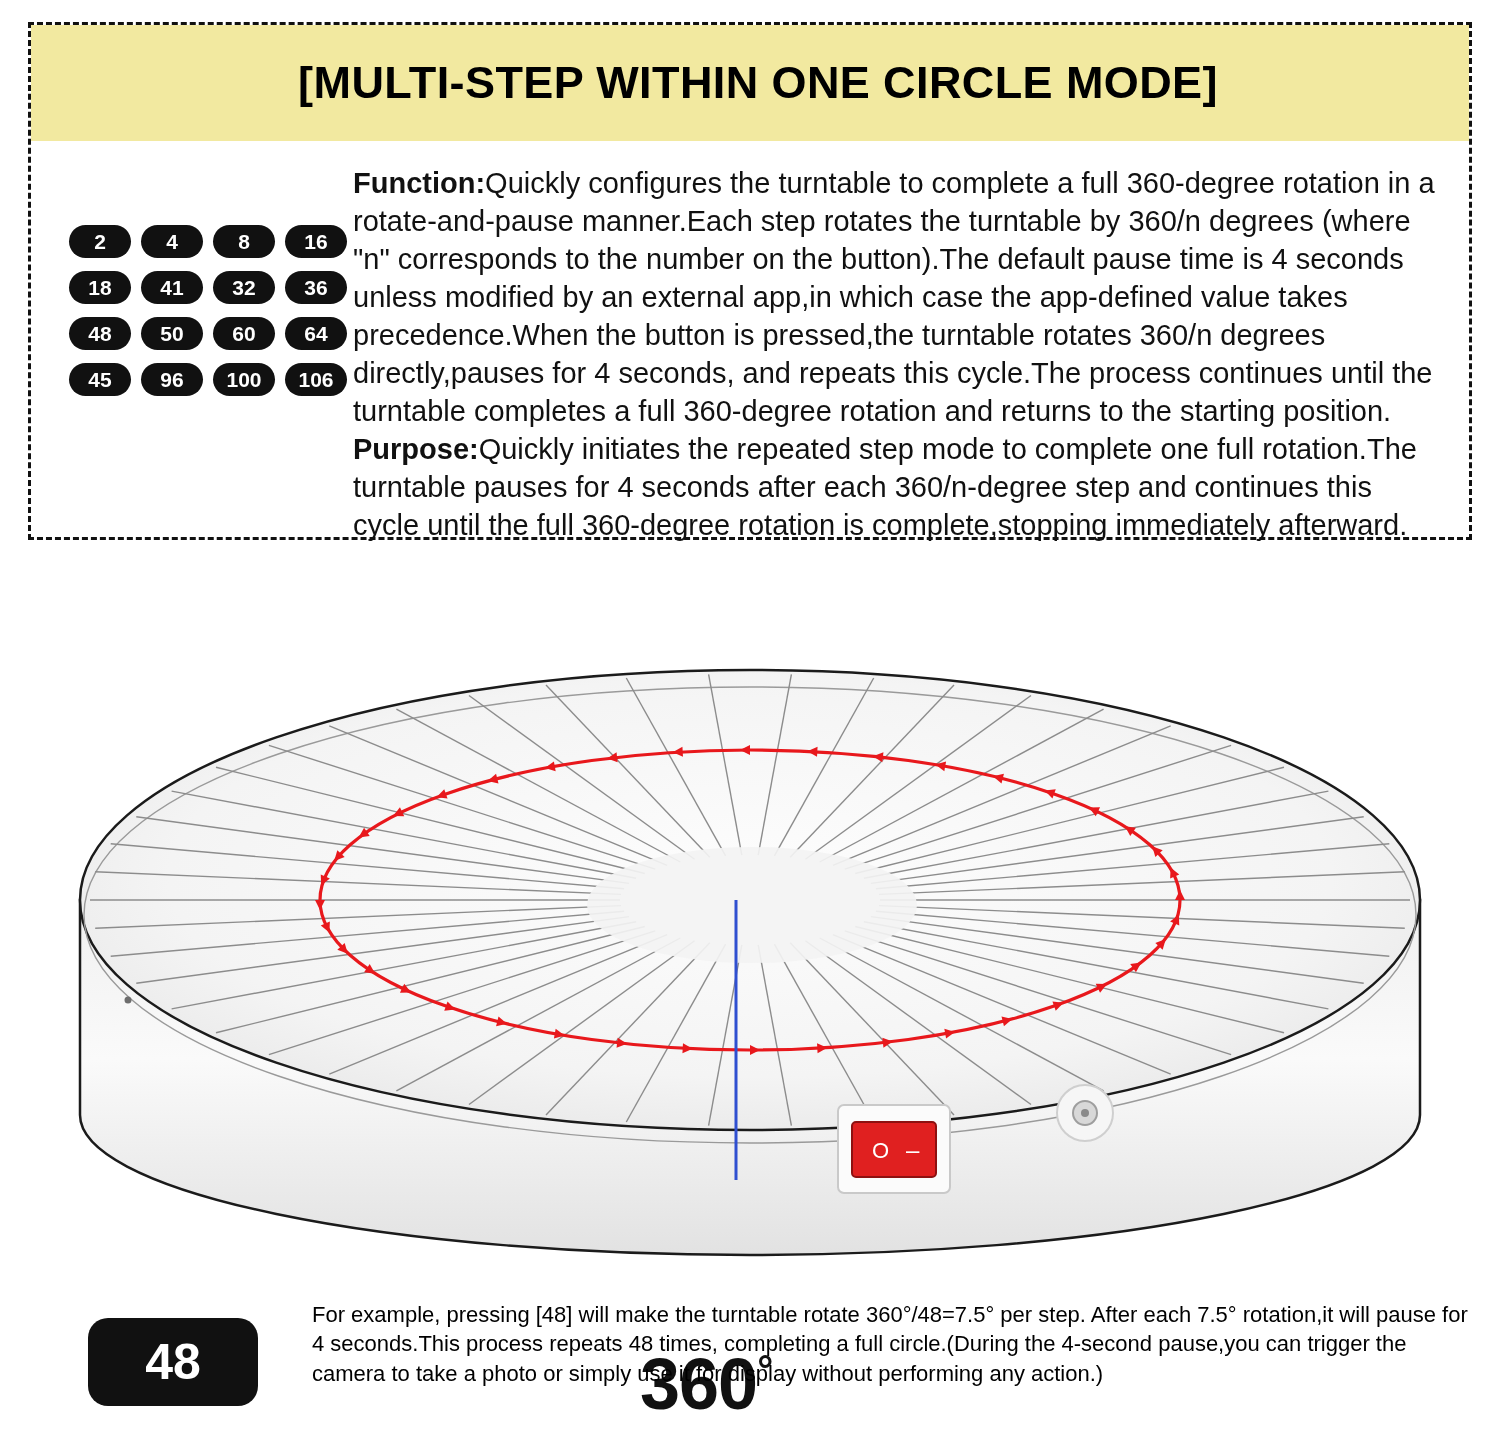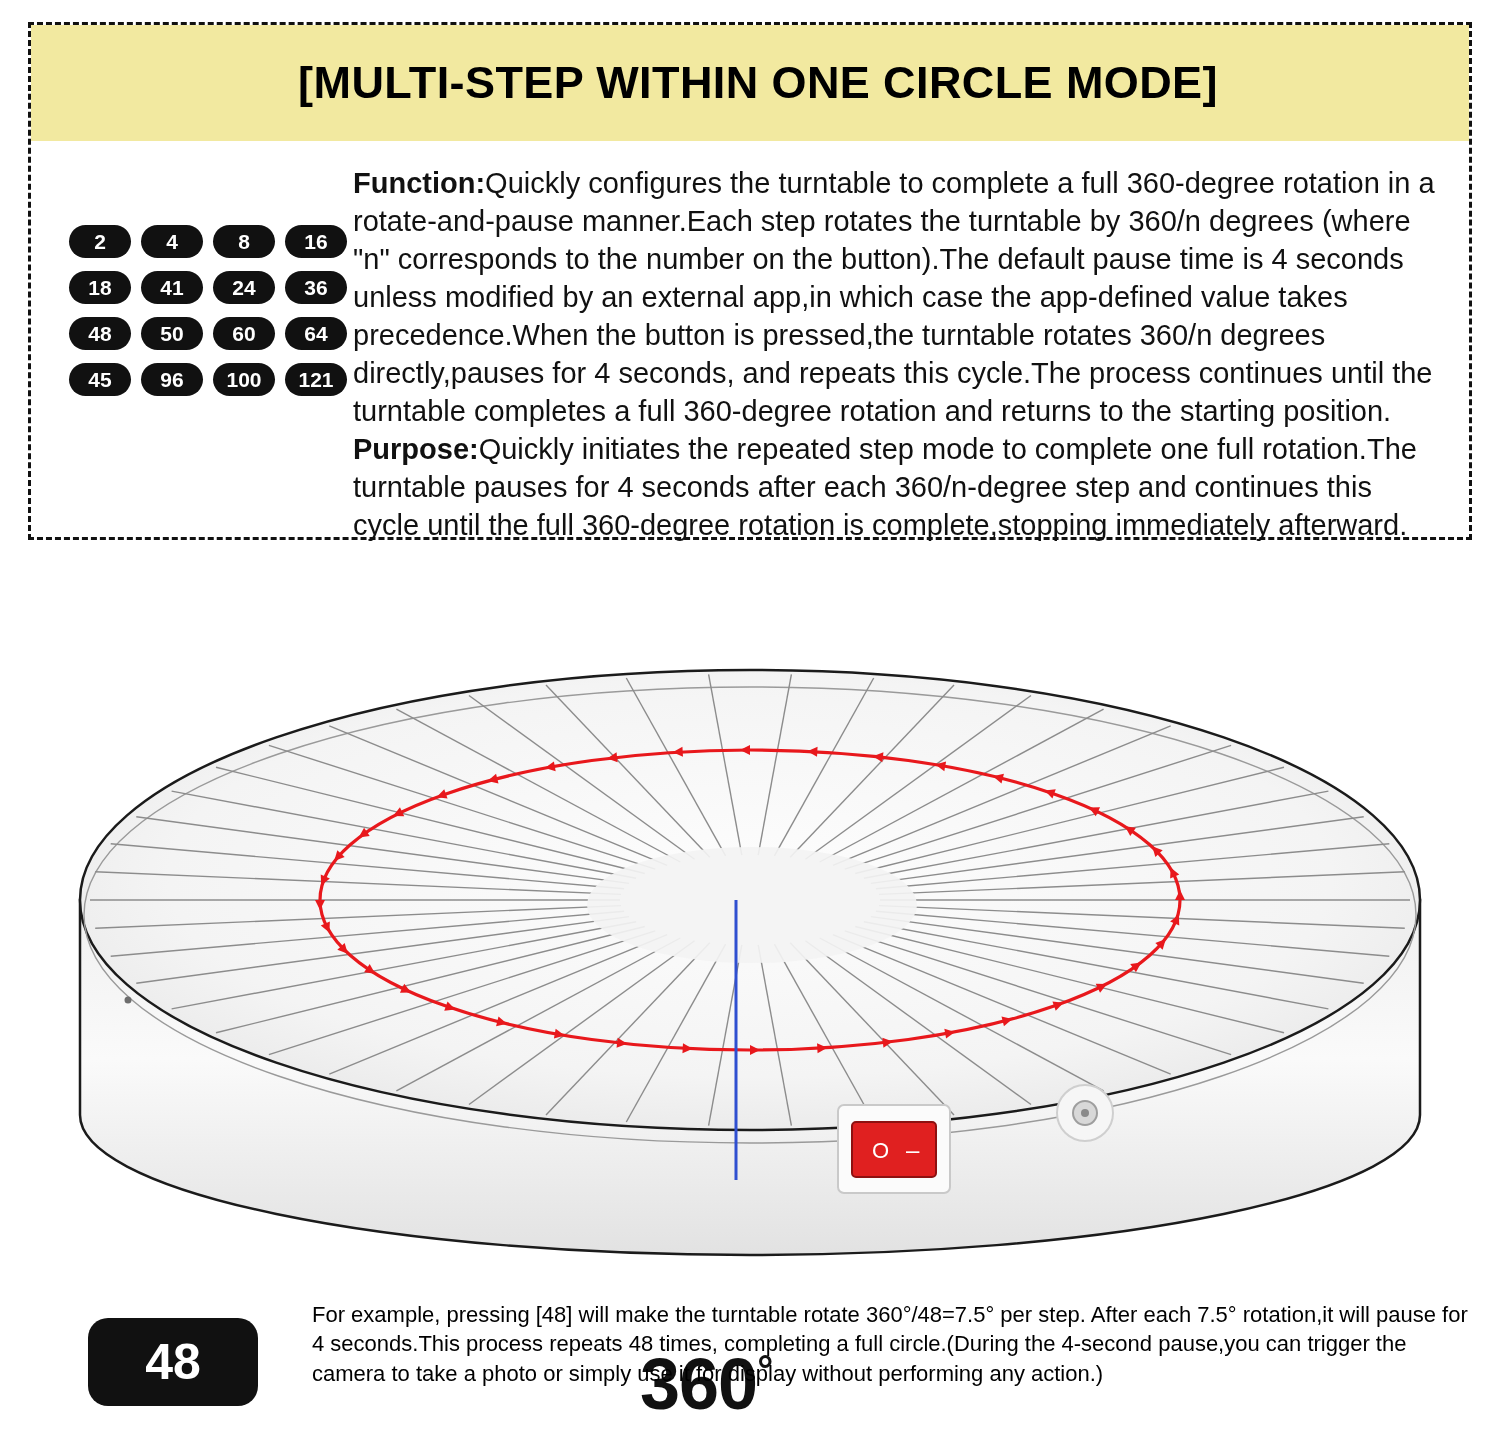--- a/index.html
+++ b/index.html
@@ -157,34 +157,34 @@
   <div class="btn-grid">
     <div class="btn-row">
       <div class="num-btn">2</div>
       <div class="num-btn">4</div>
       <div class="num-btn">8</div>
       <div class="num-btn">16</div>
     </div>
     <div class="btn-row">
       <div class="num-btn">18</div>
       <div class="num-btn">41</div>
-      <div class="num-btn">24</div>
+      <div class="num-btn">32</div>
       <div class="num-btn">36</div>
     </div>
     <div class="btn-row">
       <div class="num-btn">48</div>
       <div class="num-btn">50</div>
       <div class="num-btn">60</div>
       <div class="num-btn">64</div>
     </div>
     <div class="btn-row">
       <div class="num-btn">45</div>
       <div class="num-btn">96</div>
       <div class="num-btn">100</div>
-      <div class="num-btn">121</div>
+      <div class="num-btn">106</div>
     </div>
   </div>
 
   <div class="panel-text">
     <p><span class="lead">Function:</span><span>Quickly configures the turntable to complete a full 360-degree rotation in a rotate-and-pause manner.Each step rotates the turntable by 360/n degrees (where "n" corresponds to the number on the button).The default pause time is 4 seconds unless modified by an external app,in which case the app-defined value takes precedence.When the button is pressed,the turntable rotates 360/n degrees directly,pauses for 4 seconds, and repeats this cycle.The process continues until the turntable completes a full 360-degree rotation and returns to the starting position.</span></p>
     <p><span class="lead">Purpose:</span><span>Quickly initiates the repeated step mode to complete one full rotation.The turntable pauses for 4 seconds after each 360/n-degree step and continues this cycle until the full 360-degree rotation is complete,stopping immediately afterward.</span></p>
   </div>
 </div>
 
 <div class="illus">

